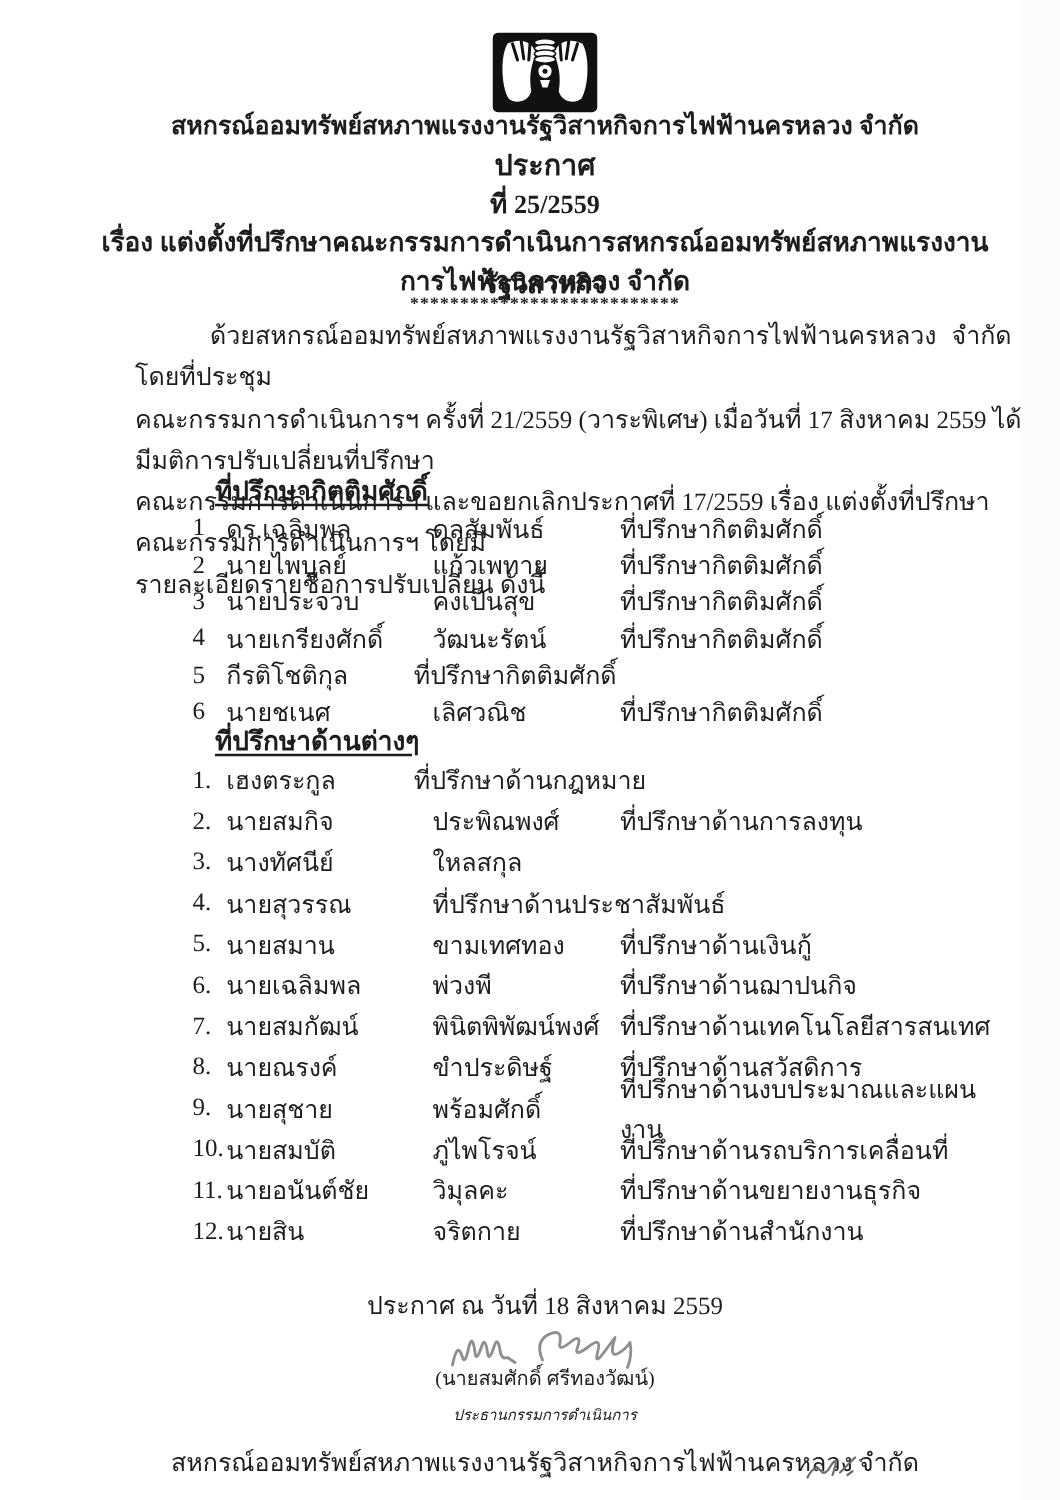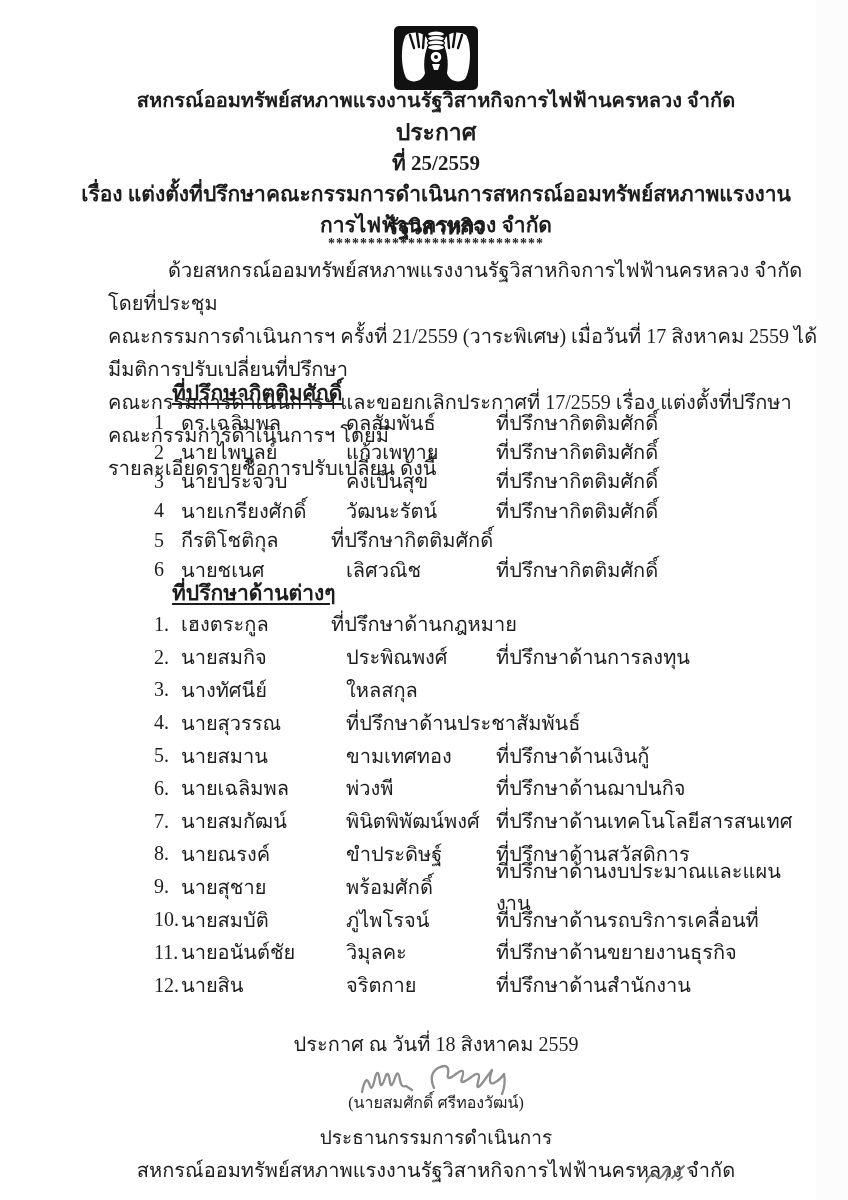--- a/index.html
+++ b/index.html
@@ -17,41 +17,41 @@
   .abs{position:absolute;}
   .centerband{left:0;width:800px;text-align:center;}
   .logo-wrap{left:358px;top:26px;width:84px;height:64px;}
   .org-name{top:84px;font-weight:bold;font-size:20px;}
   .doc-type{top:114px;font-weight:bold;font-size:23px;}
   .doc-number{top:146px;font-weight:bold;font-size:21px;}
   .subject1{top:177px;font-weight:bold;font-size:21px;}
   .subject2{top:208px;font-weight:bold;font-size:21px;}
   .stars{top:236px;font-size:14px;letter-spacing:1px;font-weight:bold;}
   .body-par{top:254px;left:72px;width:718px;font-size:20px;line-height:33px;}
-  .body-par .first{text-indent:60px;}
+  .body-par .first{text-indent:60px;font-family:Liberation Mono, monospace;}
   .section{left:16px;width:748px;}
   #sec1{top:380px;}
   #sec2{top:580px;}
   .sec-heading{
     margin-left:120px;font-weight:bold;font-size:21px;line-height:27px;
     text-decoration:underline;text-underline-offset:3px;
     display:inline-block;
   }
   .rows{margin-top:1px;}
   .row{display:flex;align-items:center;padding-left:102px;font-size:20px;}
   #sec1 .row{height:29.4px;}
   #sec2 .row{height:32.8px;}
   .cell-no{width:27px;flex:0 0 auto;}
   .cell-first{width:165px;flex:0 0 auto;}
   .cell-last{width:150px;flex:0 0 auto;}
   .cell-pos{flex:1;}
   .date-line{top:1028px;font-size:20px;}
   .sig-wrap{left:318px;top:1050px;width:166px;height:52px;}
   .signer-name{top:1090px;font-size:16px;}
-  .signer-title{top:1122px;font-size:19px;}
+  .signer-title{top:1122px;font-size:12px;font-style:italic;}
   .signer-org{top:1154px;font-size:20px;}
   .initial-wrap{left:606px;top:1160px;width:58px;height:30px;}
 </style>
 </head>
 <body>
 
 <div class="page">
 
   <div class="abs logo-wrap">
     <svg width="84" height="64" viewBox="0 0 84 64" xmlns="http://www.w3.org/2000/svg">

